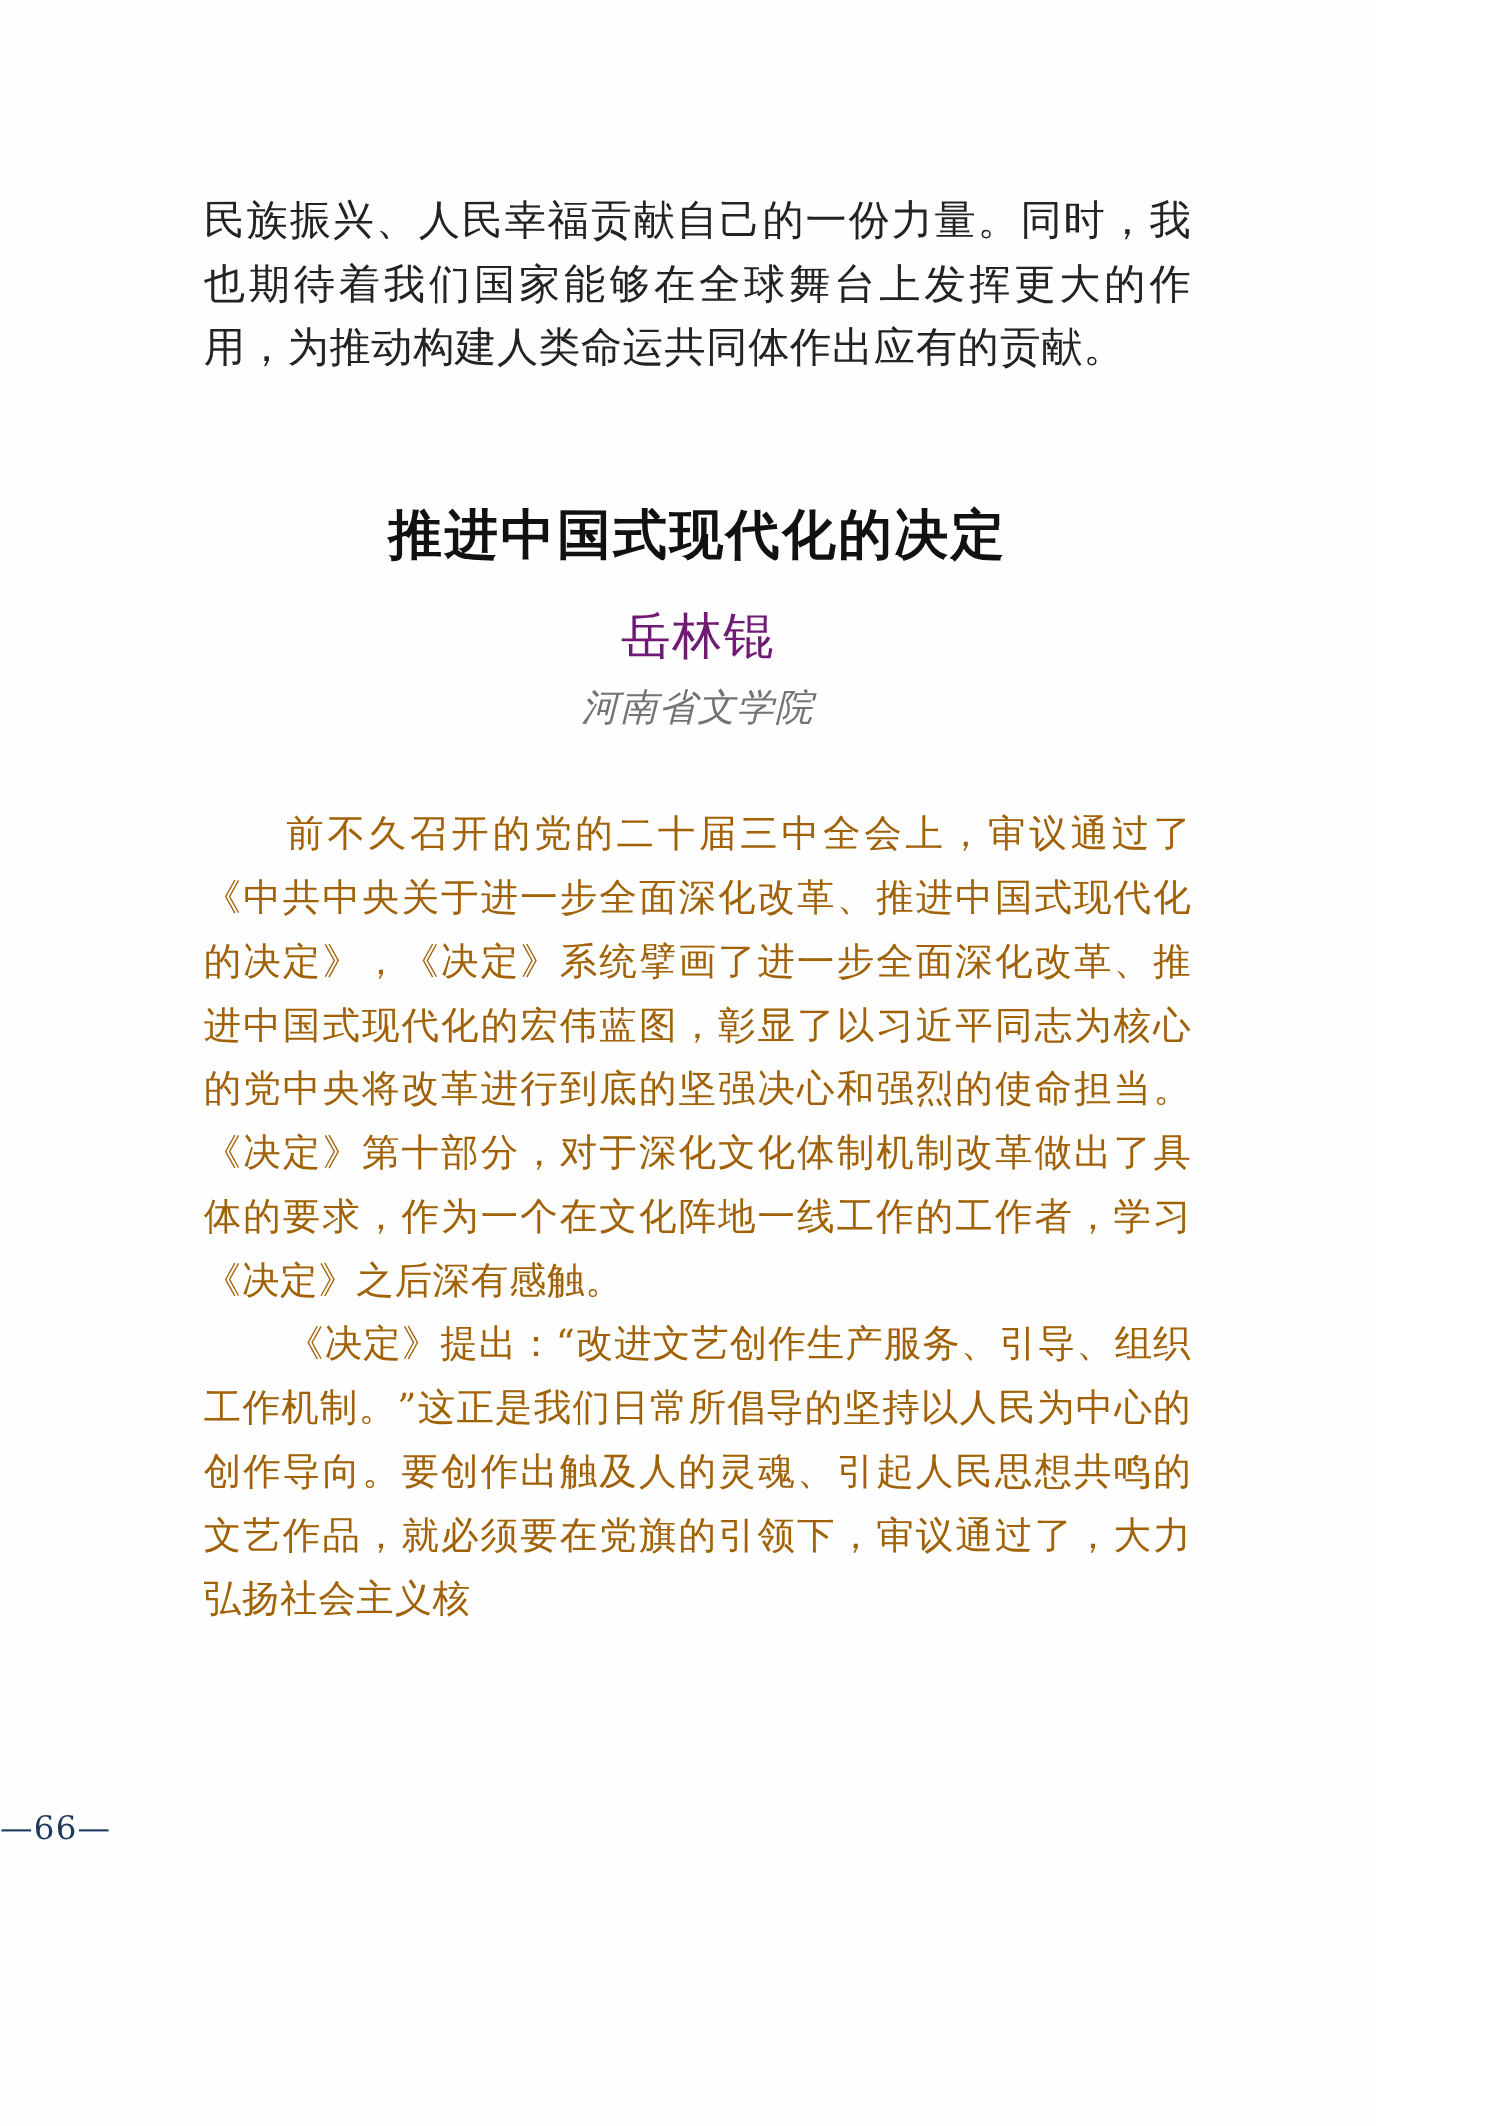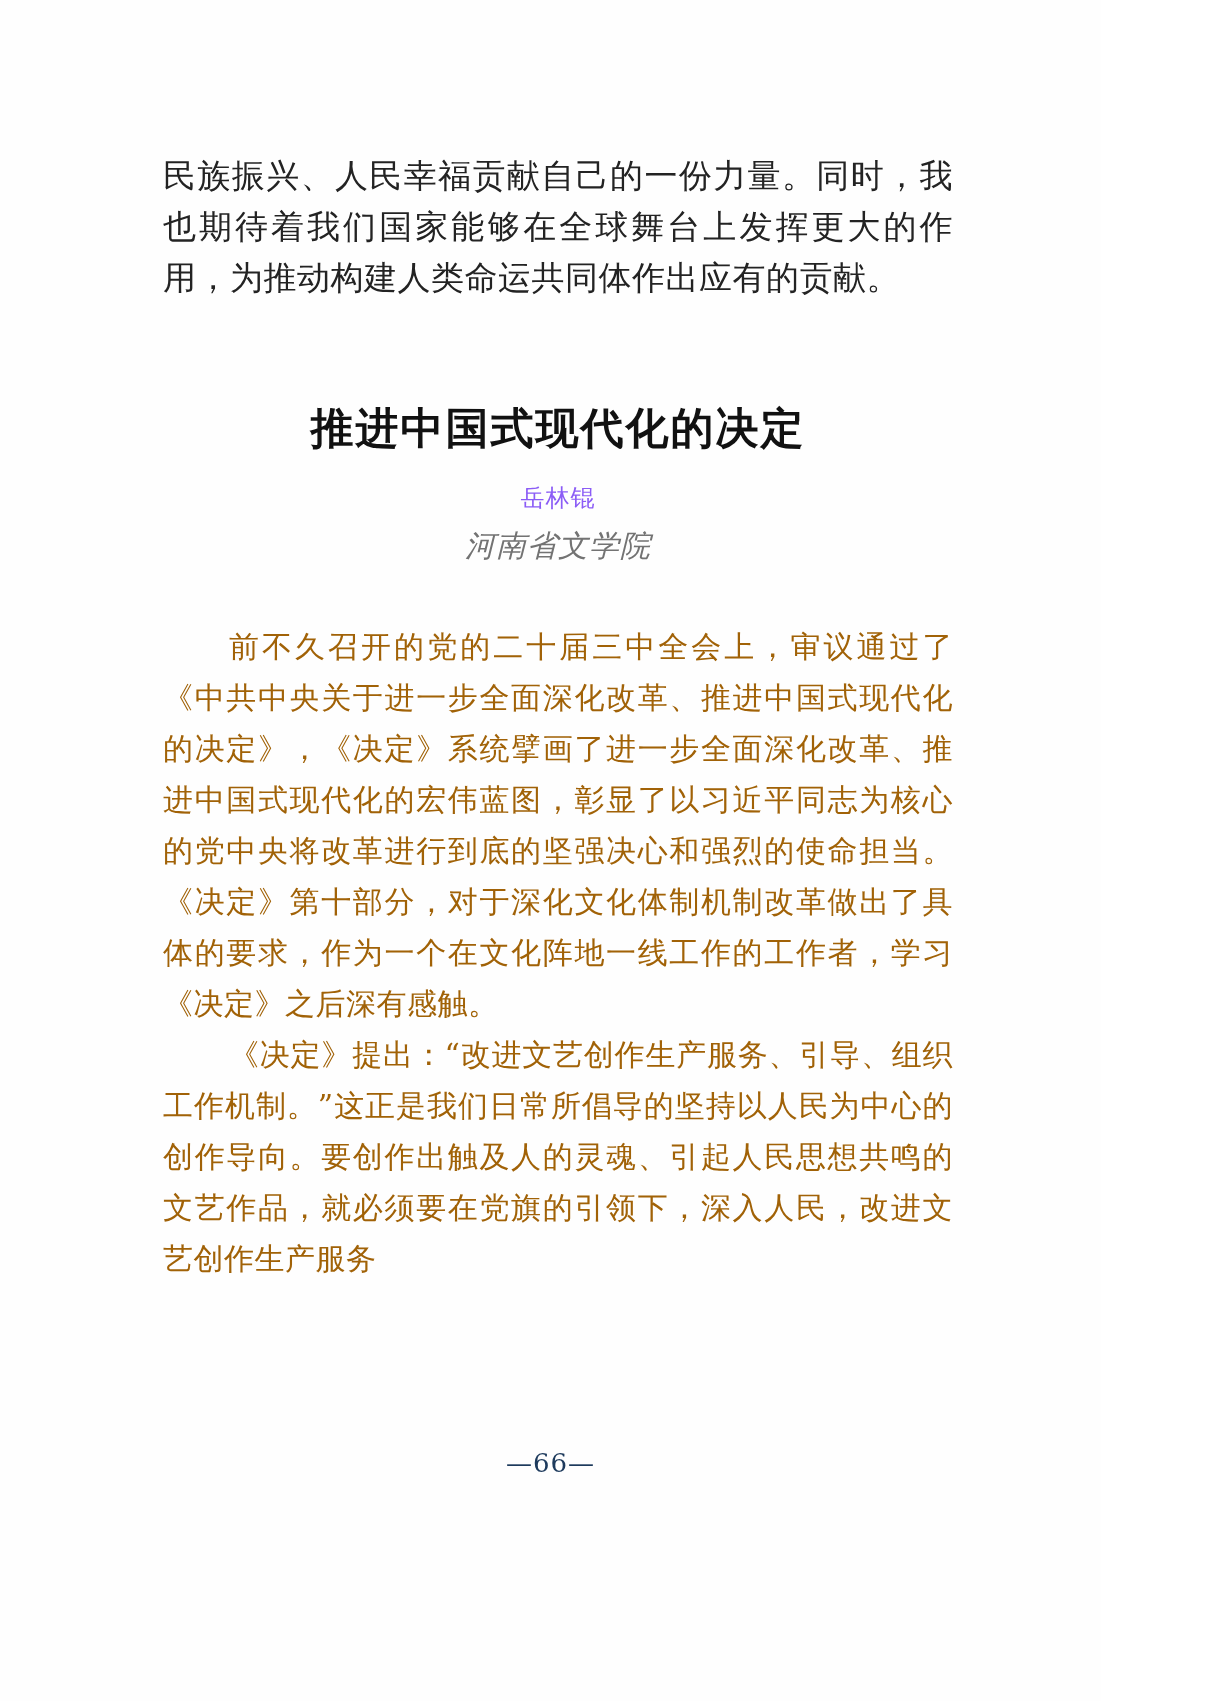--- a/index.html
+++ b/index.html
@@ -58,22 +58,22 @@
     font-weight: bold;
     font-size: 43px;
     letter-spacing: 2px;
     color: #111111;
     margin: 0;
     line-height: 1.35;
   }
 
   .article-author {
     font-family: "DejaVu Serif", "Liberation Serif", serif;
-    font-size: 24px;
-    color: #8b5cf6;
+    font-size: 40px;
+    color: #701a75;
     margin-top: 26px;
     letter-spacing: 1px;
     line-height: 1.3;
   }
 
   .article-affiliation {
     font-family: "DejaVu Serif", "Liberation Serif", serif;
     font-size: 30px;
     color: #737373;
     margin-top: 12px;
@@ -96,21 +96,21 @@
     letter-spacing: 0.5px;
     margin: 0;
     text-indent: 66px;
   }
 
   .page-number {
     position: absolute;
     left: 0;
     right: 0;
     top: 1448px;
-    text-align: center;
+    text-align: left;
     font-family: "DejaVu Serif", "Liberation Serif", serif;
     font-size: 26px;
     color: #1d3a5c;
     letter-spacing: 1px;
   }
 </style>
 </head>
 <body>
 
 <div class="page">
@@ -120,20 +120,20 @@
     <p class="body-text para-cont">民族振兴、人民幸福贡献自己的一份力量。同时，我也期待着我们国家能够在全球舞台上发挥更大的作用，为推动构建人类命运共同体作出应有的贡献。</p>
 
     <div class="article-header">
       <h1 class="article-title">推进中国式现代化的决定</h1>
       <div class="article-author">岳林锟</div>
       <div class="article-affiliation">河南省文学院</div>
     </div>
 
     <div class="body-block">
       <p class="para">前不久召开的党的二十届三中全会上，审议通过了《中共中央关于进一步全面深化改革、推进中国式现代化的决定》，《决定》系统擘画了进一步全面深化改革、推进中国式现代化的宏伟蓝图，彰显了以习近平同志为核心的党中央将改革进行到底的坚强决心和强烈的使命担当。《决定》第十部分，对于深化文化体制机制改革做出了具体的要求，作为一个在文化阵地一线工作的工作者，学习《决定》之后深有感触。</p>
-      <p class="para">《决定》提出：“改进文艺创作生产服务、引导、组织工作机制。”这正是我们日常所倡导的坚持以人民为中心的创作导向。要创作出触及人的灵魂、引起人民思想共鸣的文艺作品，就必须要在党旗的引领下，深入人民，改进文艺创作生产服务</p>
+      <p class="para">《决定》提出：“改进文艺创作生产服务、引导、组织工作机制。”这正是我们日常所倡导的坚持以人民为中心的创作导向。要创作出触及人的灵魂、引起人民思想共鸣的文艺作品，就必须要在党旗的引领下，审议通过了，大力弘扬社会主义核</p>
     </div>
 
   </div>
 
   <div class="page-number">—66—</div>
 
 </div>
 
 </body></html>

